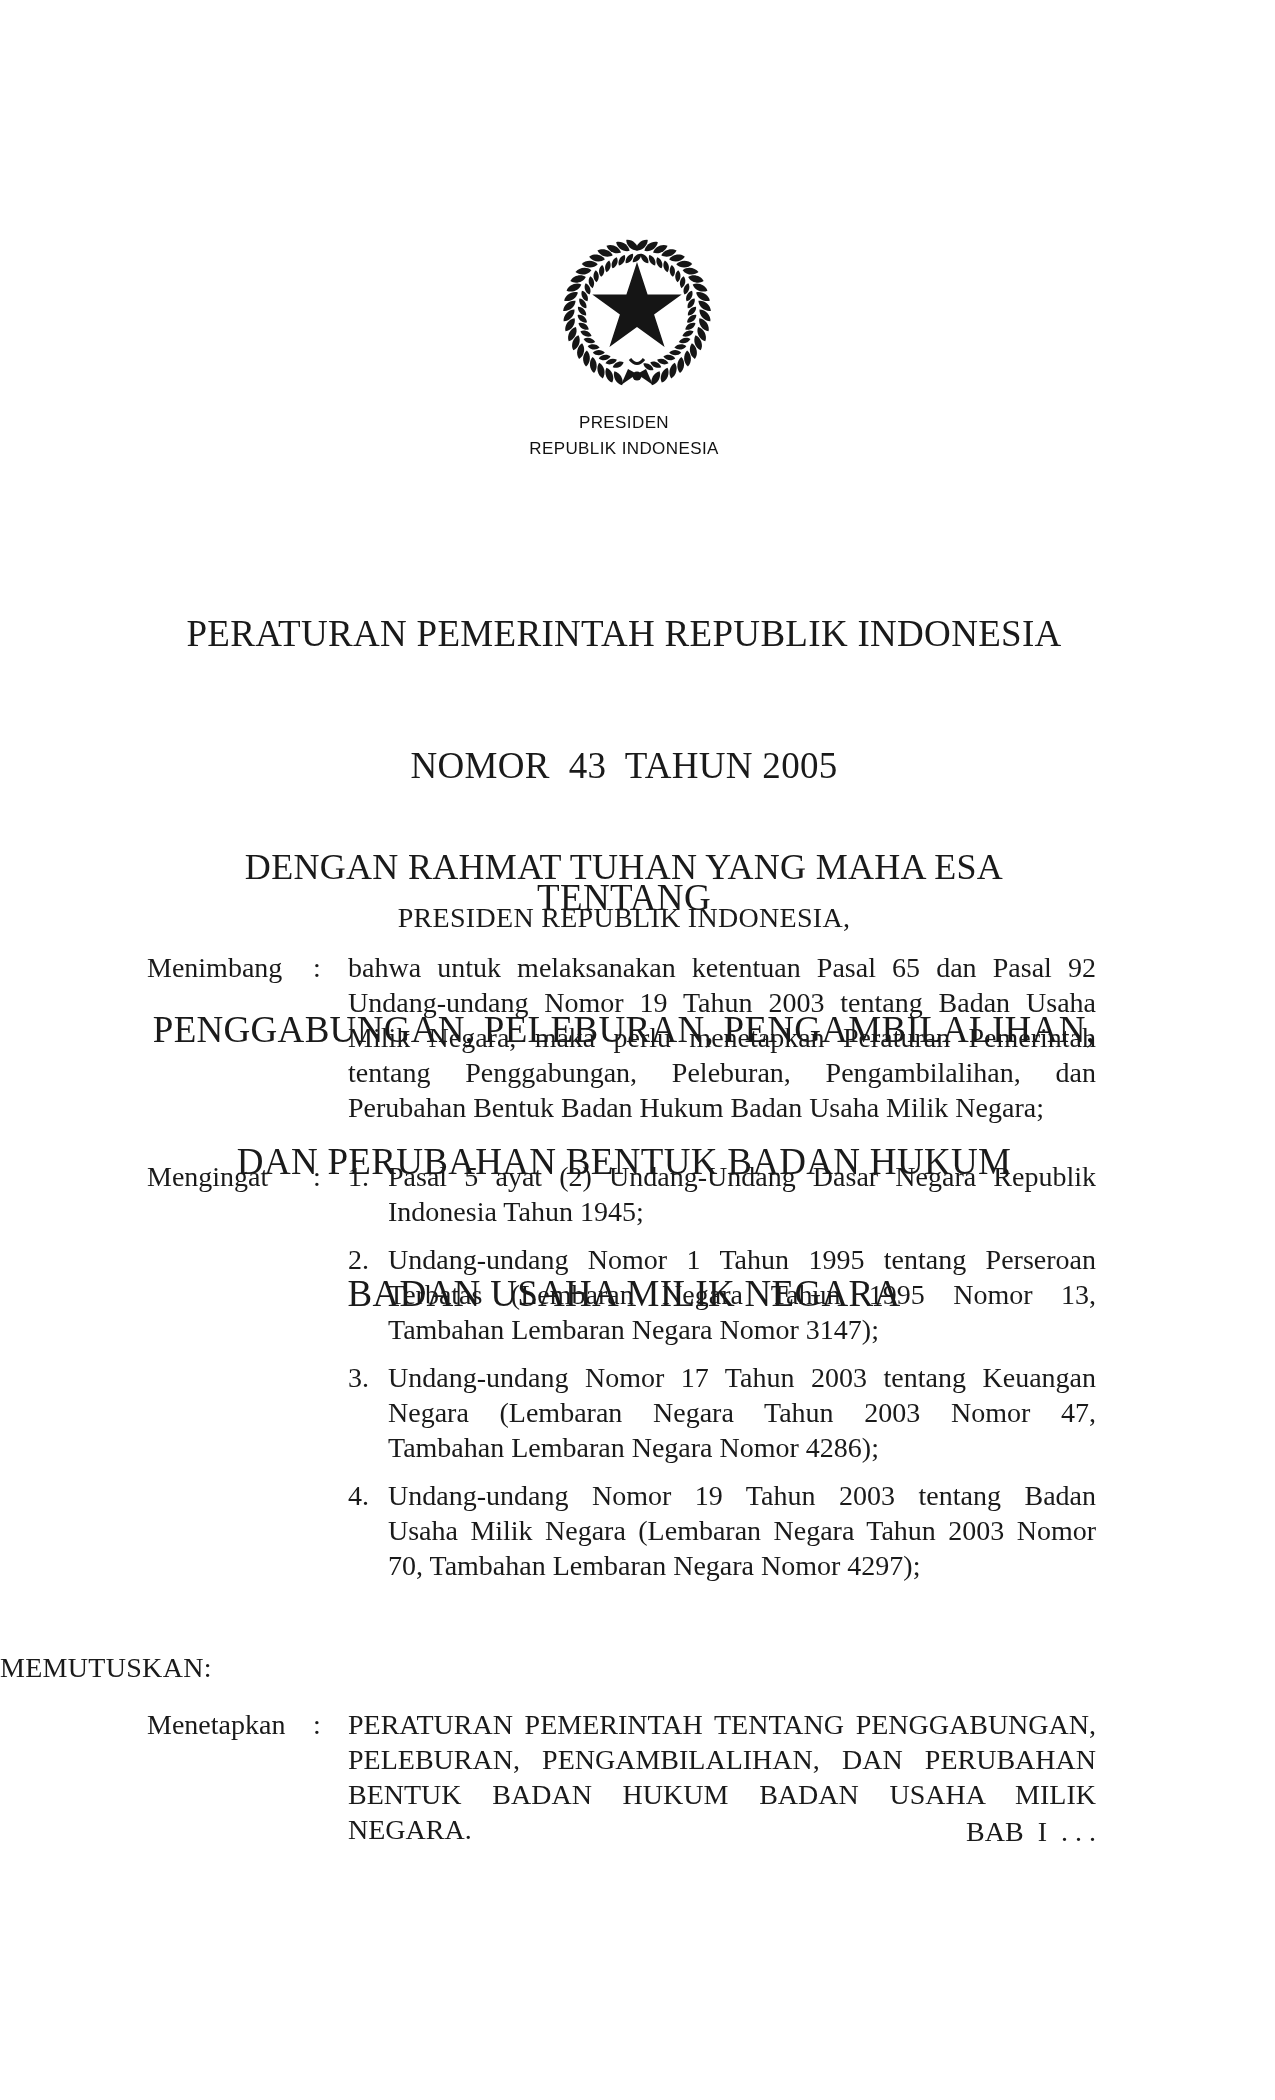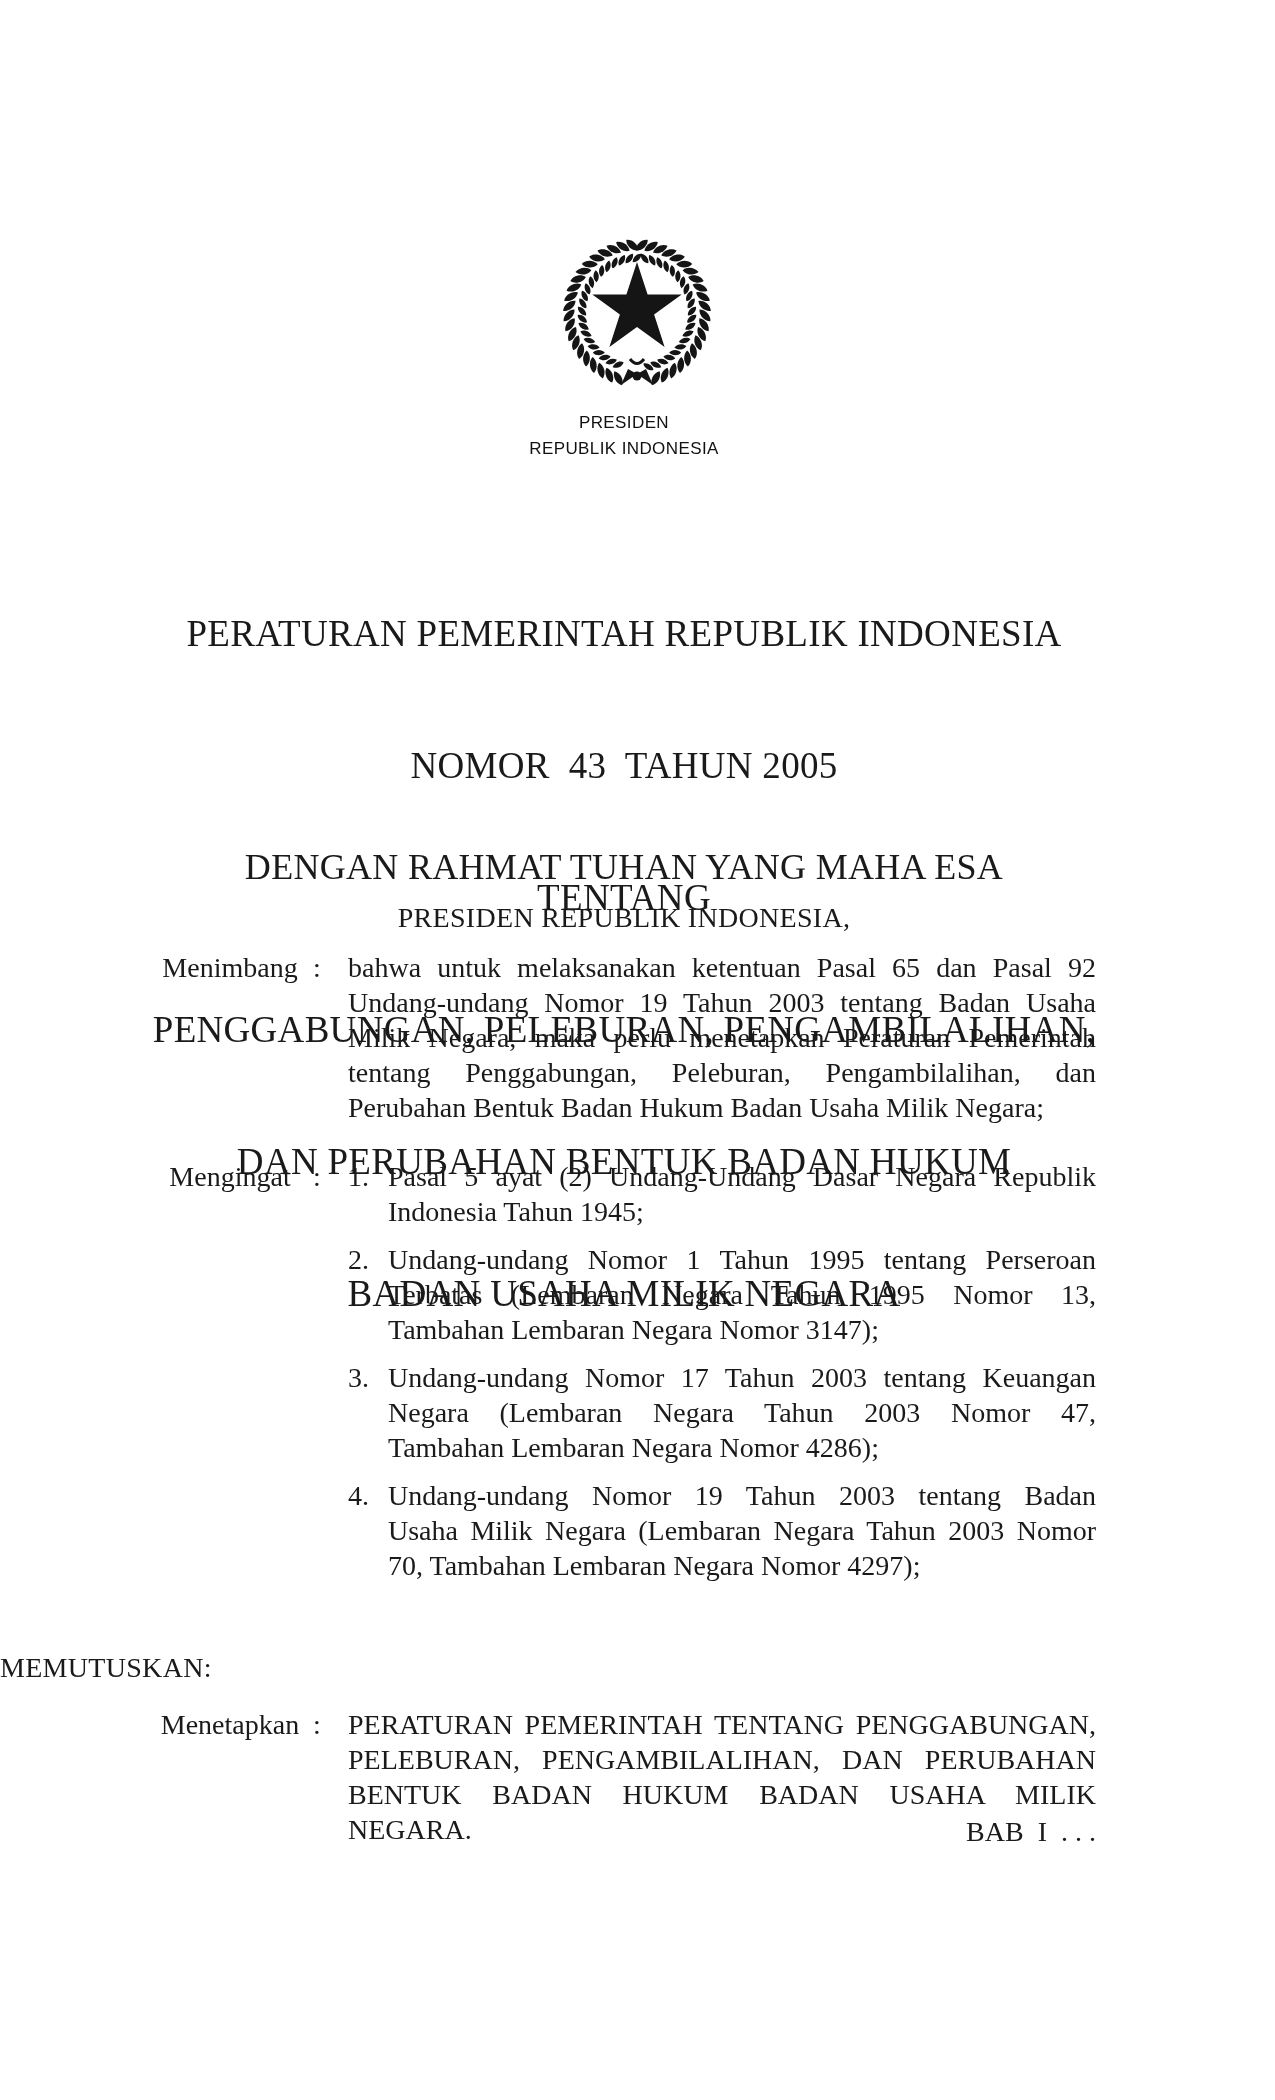--- a/index.html
+++ b/index.html
@@ -46,21 +46,21 @@
   
   .section{
     position:absolute; left:147px; right:152px;
     display:grid;
     grid-template-columns:166px 35px 1fr;
     font-size:28px; line-height:35px;
   }
   .sec-menimbang{top:950px;}
   .sec-mengingat{top:1159px;}
   .sec-menetapkan{top:1707px;}
-  .sec-label{text-align:center;}
+  .sec-label{text-align:left;}
   .sec-colon{text-align:left;}
   .jline{text-align:justify; text-align-last:justify;}
   .jline.last{text-align-last:left;}
   
   .item{
     display:grid;
     grid-template-columns:40px 1fr;
     margin-bottom:13px;
   }
   .item:last-child{margin-bottom:0;}

